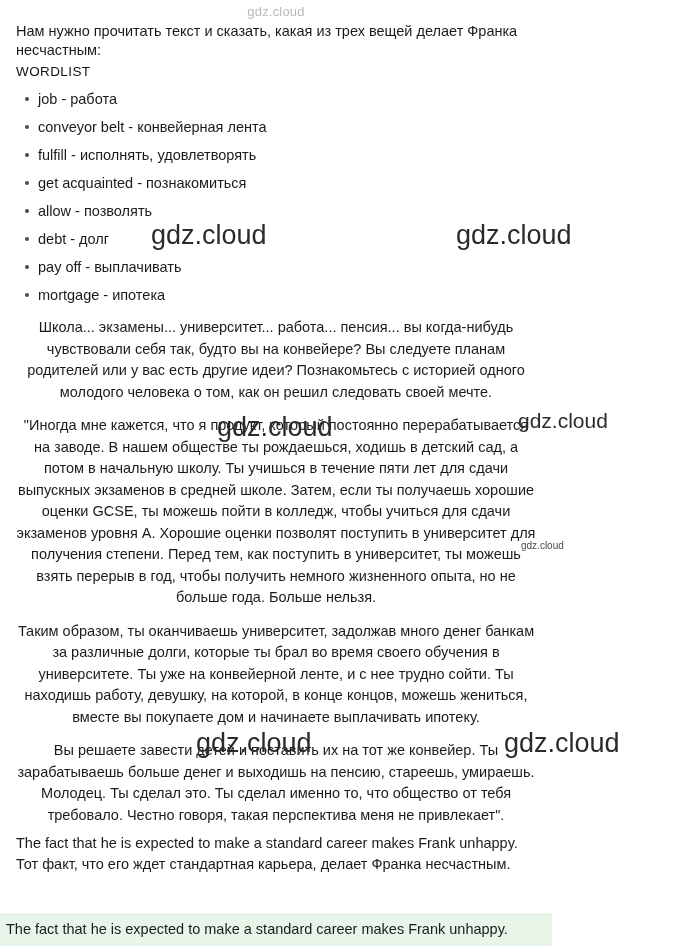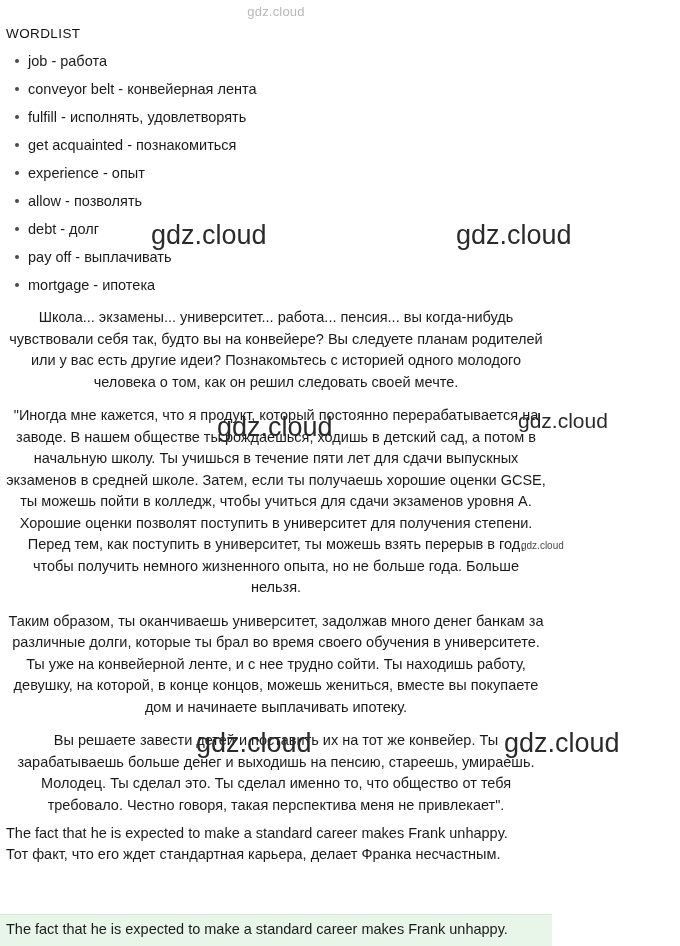--- a/index.html
+++ b/index.html
@@ -13,21 +13,21 @@
     font-family: "Liberation Sans", sans-serif;
     color: #1b1b1b;
     position: relative;
     overflow: hidden;
   }
   .page {
     position: relative;
     width: 552px;
     height: 946px;
     box-sizing: border-box;
-    padding: 0 6px;
+    padding: 0 16px;
   }
   .top-brand {
     text-align: center;
     color: #b9b9b9;
     font-size: 13px;
     letter-spacing: 0.2px;
     padding-top: 4px;
     padding-bottom: 3px;
     font-weight: 400;
   }
@@ -109,29 +109,29 @@
   .wm-md { font-size: 21px; }
   .wm-sm { font-size: 10px; color: #4a4a4a; }
 </style>
 </head>
 <body>
 
 <div class="page">
 
   <div class="top-brand">gdz.cloud</div>
 
+  <p class="task-line">Нам нужно прочитать текст и сказать, какая из трех вещей делает Франка несчастным:</p>
 
   <div class="wordlist-title">WORDLIST</div>
 
   <ul class="wordlist">
     <li>job - работа</li>
     <li>conveyor belt - конвейерная лента</li>
     <li>fulfill - исполнять, удовлетворять</li>
     <li>get acquainted - познакомиться</li>
-    <li>experience - опыт</li>
     <li>allow - позволять</li>
     <li>debt - долг</li>
     <li>pay off - выплачивать</li>
     <li>mortgage - ипотека</li>
   </ul>
 
   <p class="para">Школа... экзамены... университет... работа... пенсия... вы когда-нибудь чувствовали себя так, будто вы на конвейере? Вы следуете планам родителей или у вас есть другие идеи? Познакомьтесь с историей одного молодого человека о том, как он решил следовать своей мечте.</p>
   <p class="para">"Иногда мне кажется, что я продукт, который постоянно перерабатывается на заводе. В нашем обществе ты рождаешься, ходишь в детский сад, а потом в начальную школу. Ты учишься в течение пяти лет для сдачи выпускных экзаменов в средней школе. Затем, если ты получаешь хорошие оценки GCSE, ты можешь пойти в колледж, чтобы учиться для сдачи экзаменов уровня А. Хорошие оценки позволят поступить в университет для получения степени. Перед тем, как поступить в университет, ты можешь взять перерыв в год, чтобы получить немного жизненного опыта, но не больше года. Больше нельзя.</p>
   <p class="para">Таким образом, ты оканчиваешь университет, задолжав много денег банкам за различные долги, которые ты брал во время своего обучения в университете. Ты уже на конвейерной ленте, и с нее трудно сойти. Ты находишь работу, девушку, на которой, в конце концов, можешь жениться, вместе вы покупаете дом и начинаете выплачивать ипотеку.</p>
   <p class="para tight">Вы решаете завести детей и поставить их на тот же конвейер. Ты зарабатываешь больше денег и выходишь на пенсию, стареешь, умираешь. Молодец. Ты сделал это. Ты сделал именно то, что общество от тебя требовало. Честно говоря, такая перспектива меня не привлекает".</p>

